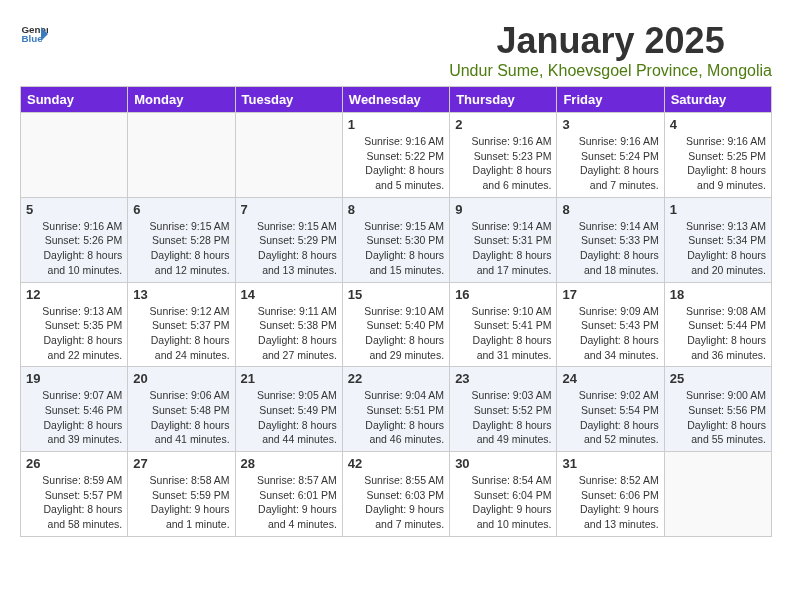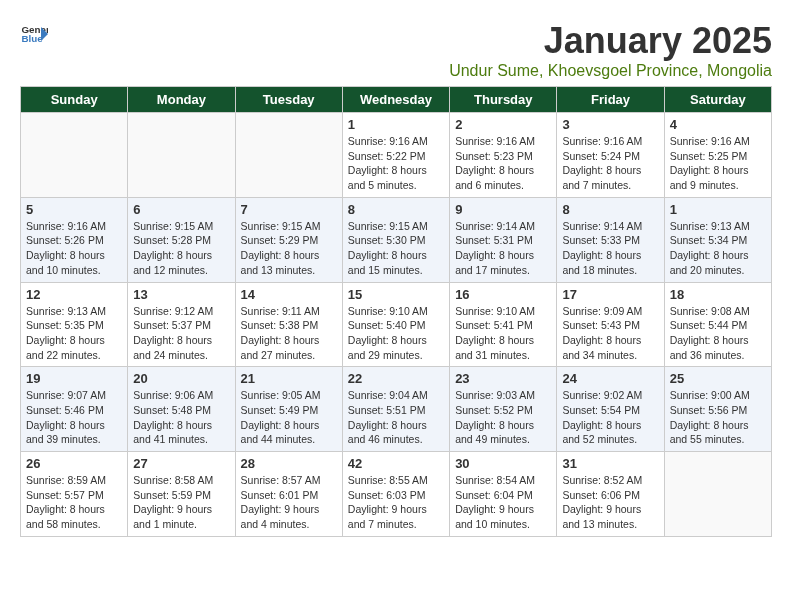--- a/index.html
+++ b/index.html
@@ -19,40 +19,40 @@
     .logo {
       display: flex;
       align-items: center;
       gap: 4px;
     }
     .logo-icon {
       width: 28px;
       height: 28px;
     }
     .title-section {
-      text-align: right;
+      text-align: center;
     }
     .month-title {
       font-size: 36px;
       font-weight: bold;
       color: #333;
     }
     .location-title {
       font-size: 16px;
       color: #4d7c0f;
     }
     .calendar {
       width: 100%;
       border-collapse: collapse;
       margin-top: 6px;
     }
     .calendar th {
-      background-color: #14532d;
+      background-color: #6d28d9;
       color: #fff;
-      text-align: center;
+      text-align: left;
       padding: 5px 6px;
       font-size: 13px;
       border: 1px solid #ccc;
     }
     .calendar td {
       vertical-align: top;
       border: 1px solid #ccc;
       padding: 4px 5px;
       width: calc(100% / 7);
       min-height: 80px;
@@ -71,20 +71,21 @@
     }
     .day-number {
       font-weight: bold;
       font-size: 13px;
       margin-bottom: 2px;
     }
     .day-info {
       font-size: 10.5px;
       line-height: 1.4;
       color: #333;
+      text-align: right;
     }
   </style>
 </head>
 <body>
 
 <div class="header-area">
   <div class="logo">
     <svg class="logo-icon" viewBox="0 0 40 40">
       <text x="2" y="18" font-size="14" font-weight="bold" fill="#333">General</text>
       <text x="2" y="32" font-size="14" font-weight="bold" fill="#3a7abf">Blue</text>

